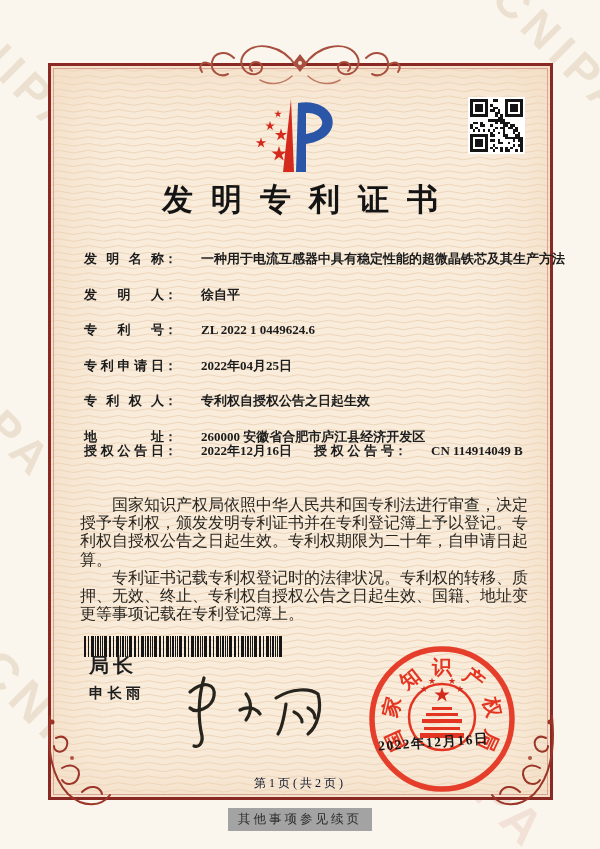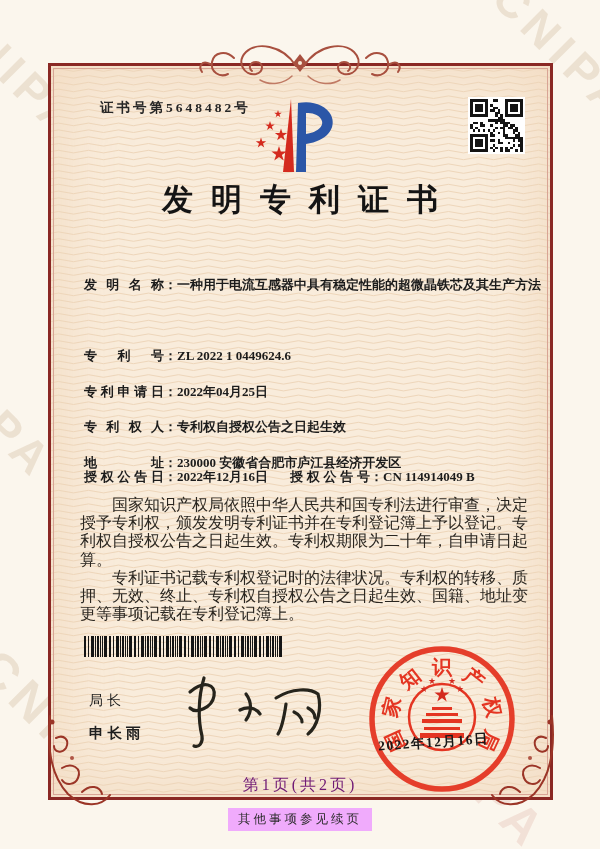--- a/index.html
+++ b/index.html
@@ -29,33 +29,33 @@
   .corner-l{left:42px;top:710px;}
   .corner-r{left:488px;top:710px;}
   
   .abs{position:absolute;}
   .cert-no{left:100px;top:99px;font-size:13.5px;letter-spacing:3px;font-weight:600;color:#262626;}
   .logo{left:240px;top:96px;}
   .qr{left:468px;top:97px;}
   .title{left:0;top:179px;width:600px;text-align:center;font-size:31px;font-weight:700;
          letter-spacing:18px;padding-left:18px;box-sizing:border-box;color:#141414;}
   .field-row{left:84px;font-size:13px;font-weight:600;color:#1c1c1c;white-space:nowrap;}
-  .flabel{display:inline-block;width:80px;text-align:justify;text-align-last:justify;vertical-align:bottom;margin-top:26px;}
-  .fvalue{margin-left:0;}
+  .flabel{display:inline-block;width:80px;text-align:justify;text-align-last:justify;vertical-align:bottom;}
+  .fvalue{margin-left:24px;}
   .pair2{margin-left:22px;}
   .notice{left:80px;top:496px;width:454px;font-size:16px;line-height:18.2px;color:#2a2620;}
   .notice p{margin:0;text-indent:2em;}
   .barcode{left:84px;top:636px;}
-  .director-title{left:89px;top:692px;font-size:14px;font-weight:400;letter-spacing:4px;}
-  .director-name{left:89px;top:724px;font-size:14.5px;font-weight:700;letter-spacing:4px;}
+  .director-title{left:89px;top:652px;font-size:20px;font-weight:700;letter-spacing:4px;}
+  .director-name{left:89px;top:684px;font-size:14.5px;font-weight:700;letter-spacing:4px;}
   .signature{left:168px;top:664px;}
   .seal{left:366px;top:643px;}
-  .page-info{left:0;top:775px;width:600px;text-align:center;font-size:16px;letter-spacing:3px;color:#701a75;}
+  .page-info{left:0;top:775px;width:600px;text-align:center;font-size:12px;letter-spacing:3px;color:#0f172a;}
   .footer-note{left:0;top:808px;width:600px;text-align:center;}
-  .footer-note span{display:inline-block;background:#f0abfc;padding:3px 10px;font-size:12.5px;
+  .footer-note span{display:inline-block;background:#a3a3a3;padding:3px 10px;font-size:12.5px;
          letter-spacing:3px;color:#2b2b2b;}
 </style>
 </head>
 <body>
 
 <div class="page">
 
   <span class="wm w1">CNIPA</span>
   <span class="wm w2">CNIPA</span>
   <span class="wm w3">CNIPA</span>
@@ -206,21 +206,20 @@
         <path d="M8,6 C5,36 9,66 26,84 C42,99 60,96 68,85"></path>
         <path d="M14,28 C22,24 28,30 24,38 C20,44 12,42 12,36"></path>
         <path d="M20,58 C30,52 40,58 36,68 C33,75 24,76 20,70"></path>
         <path d="M40,82 C48,74 58,76 60,84"></path>
       </g>
       <circle cx="10" cy="12" r="2.5" fill="#9b3527"></circle>
       <circle cx="30" cy="48" r="2" fill="#b05545"></circle>
     </g>
   </svg>
 
-  <div class="abs cert-no">证书号第5648482号</div>
 
   <svg class="abs logo" width="120" height="80" viewBox="0 0 120 80">
     <defs>
       <path id="star" d="M0,-1 L0.588,0.809 L-0.951,-0.309 L0.951,-0.309 L-0.588,0.809 Z" fill="#d42a1e"></path>
     </defs>
     <path d="M58,7 C72,4 86,9 91,19 C97,32 87,45 66,48 L66,76 L56,76 Z M66,17 L66,38 C79,36 85,29 81,23 C78,18 72,17 66,17 Z" fill="#2b56a7" fill-rule="evenodd"></path>
     <polygon points="51,3 43,76 54,76" fill="#d42a1e"></polygon>
     <use href="#star" transform="translate(38,18) scale(4)"></use>
     <use href="#star" transform="translate(30,30) scale(5)"></use>
     <use href="#star" transform="translate(41,39) scale(6.5)"></use>
@@ -338,31 +337,34 @@
         <rect x="18" y="20" width="1" height="1"></rect>
         <rect x="20" y="20" width="1" height="1"></rect>
       </g>
   </svg>
 
   <div class="abs title">发明专利证书</div>
 
   <div class="abs field-row" style="top:250px">
     <span class="flabel">发明名称</span><span>：</span><span class="fvalue">一种用于电流互感器中具有稳定性能的超微晶铁芯及其生产方法</span>
   </div>
+  <div class="abs field-row" style="top:286px">
+    <span class="flabel">发明人</span><span>：</span><span class="fvalue">徐自平</span>
+  </div>
   <div class="abs field-row" style="top:321px">
     <span class="flabel">专利号</span><span>：</span><span class="fvalue">ZL 2022 1 0449624.6</span>
   </div>
   <div class="abs field-row" style="top:357px">
     <span class="flabel">专利申请日</span><span>：</span><span class="fvalue">2022年04月25日</span>
   </div>
   <div class="abs field-row" style="top:392px">
     <span class="flabel">专利权人</span><span>：</span><span class="fvalue">专利权自授权公告之日起生效</span>
   </div>
   <div class="abs field-row" style="top:428px">
-    <span class="flabel">地址</span><span>：</span><span class="fvalue">230000 安徽省合肥市庐江县经济开发区</span>
+    <span class="flabel">地址</span><span>：</span><span class="fvalue">260000 安徽省合肥市庐江县经济开发区</span>
   </div>
   <div class="abs field-row" style="top:442px">
     <span class="flabel">授权公告日</span><span>：</span><span class="fvalue">2022年12月16日</span><span class="flabel pair2">授权公告号</span><span>：</span><span class="fvalue">CN 114914049 B</span>
   </div>
 
   <div class="abs notice">
     <p>国家知识产权局依照中华人民共和国专利法进行审查，决定授予专利权，颁发发明专利证书并在专利登记簿上予以登记。专利权自授权公告之日起生效。专利权期限为二十年，自申请日起算。</p>
     <p>专利证书记载专利权登记时的法律状况。专利权的转移、质押、无效、终止、专利权自授权公告之日起生效、国籍、地址变更等事项记载在专利登记簿上。</p>
   </div>
 

